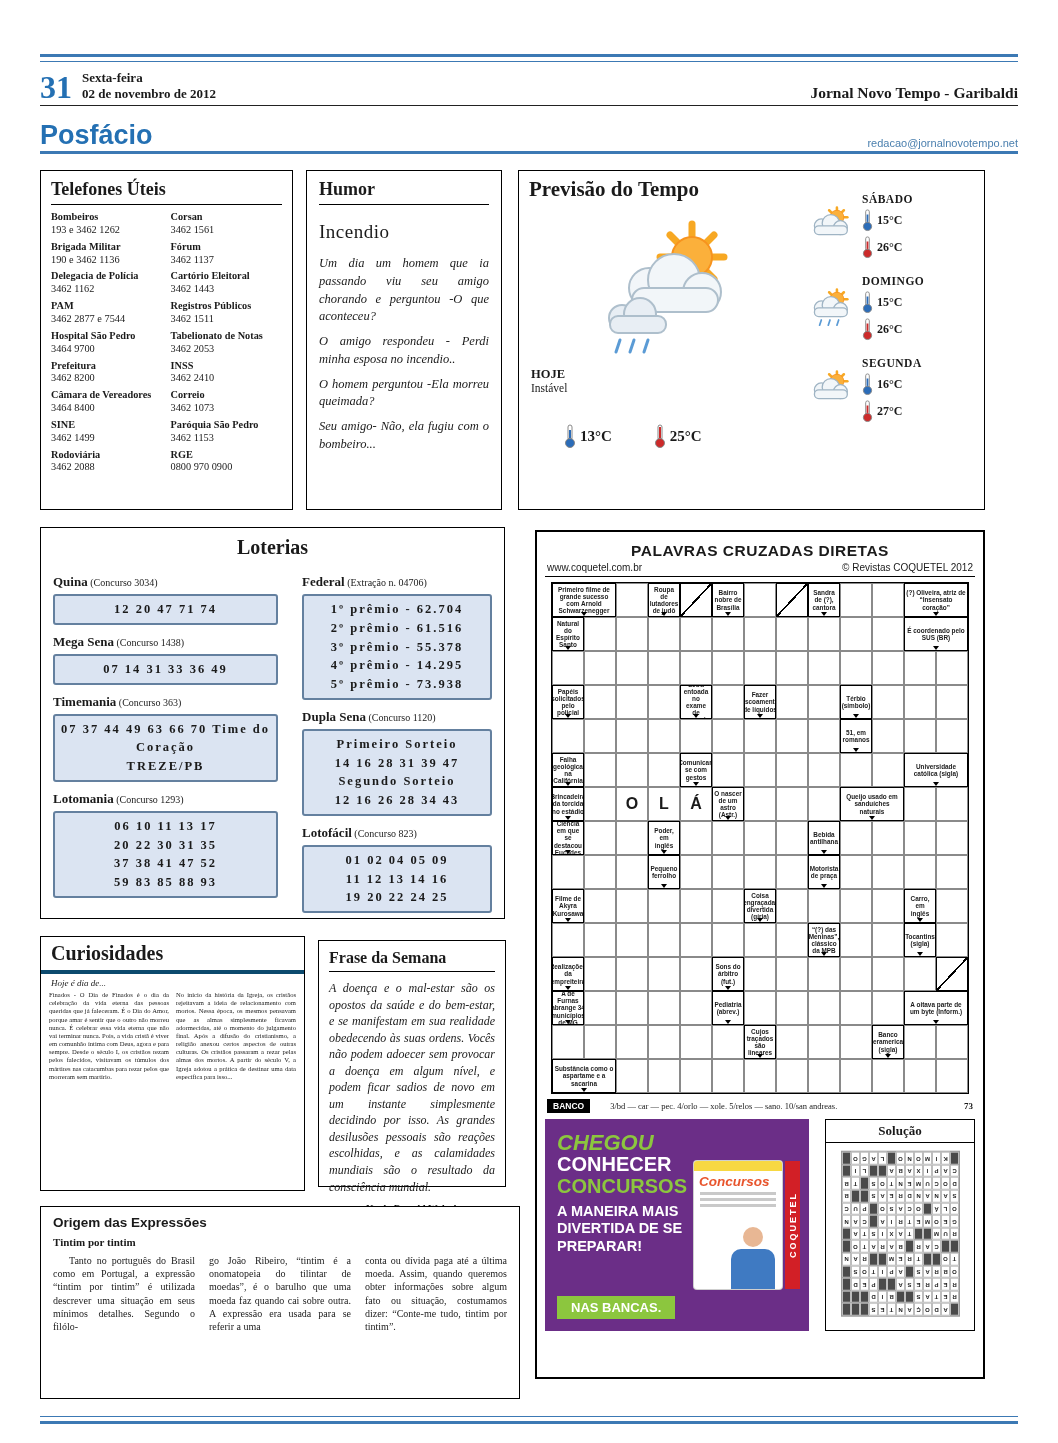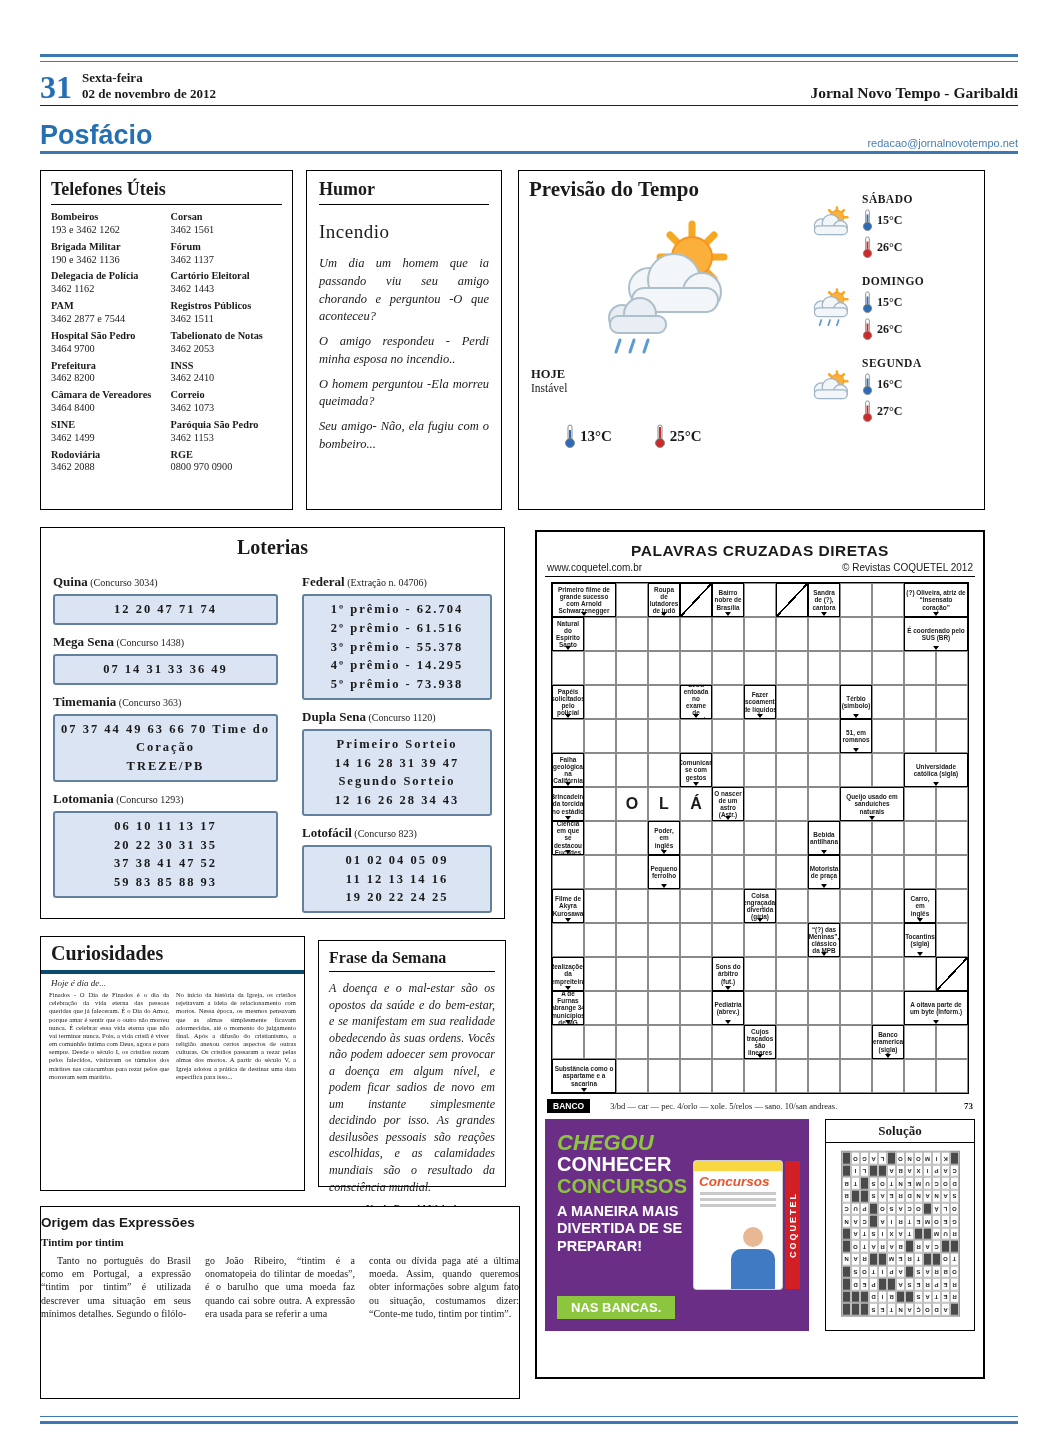--- a/index.html
+++ b/index.html
@@ -69,21 +69,21 @@
   .curio-cols{display:flex;gap:7px;padding:0 8px;}
   .curio-col{flex:1;font-size:6.6px;line-height:1.24;text-align:justify;}
 
   
   .frase-box{left:318px;top:940px;width:188px;height:247px;padding:8px 10px;}
   .frase-title{margin:0 0 8px;font-size:16px;font-weight:bold;border-bottom:1px solid #000;padding-bottom:4px;}
   .frase-text{font-style:italic;font-size:12px;line-height:1.38;text-align:justify;margin:0 0 8px;}
   .frase-author{font-weight:bold;font-style:italic;font-size:10.5px;text-align:center;}
 
   
-  .origem-box{left:40px;top:1206px;width:480px;height:193px;padding:8px 0;}
+  .origem-box{left:40px;top:1206px;width:480px;height:193px;padding:8px 12px;}
   .origem-title{margin:0 0 6px;font-family:"Liberation Sans",sans-serif;font-size:13.5px;font-weight:bold;}
   .origem-sub{font-weight:bold;font-size:11px;margin-bottom:6px;}
   .origem-cols{display:flex;gap:14px;}
   .origem-col{flex:1;font-size:10px;line-height:1.32;text-align:justify;}
   .origem-col:first-child{text-indent:16px;}
 
   
   .crossword-outer{left:535px;top:530px;width:450px;height:849px;border-width:2px;padding:8px;}
   .cw-title{margin:2px 0 2px;text-align:center;font-family:"Liberation Sans",sans-serif;
             font-size:15.5px;font-weight:bold;letter-spacing:.5px;}

